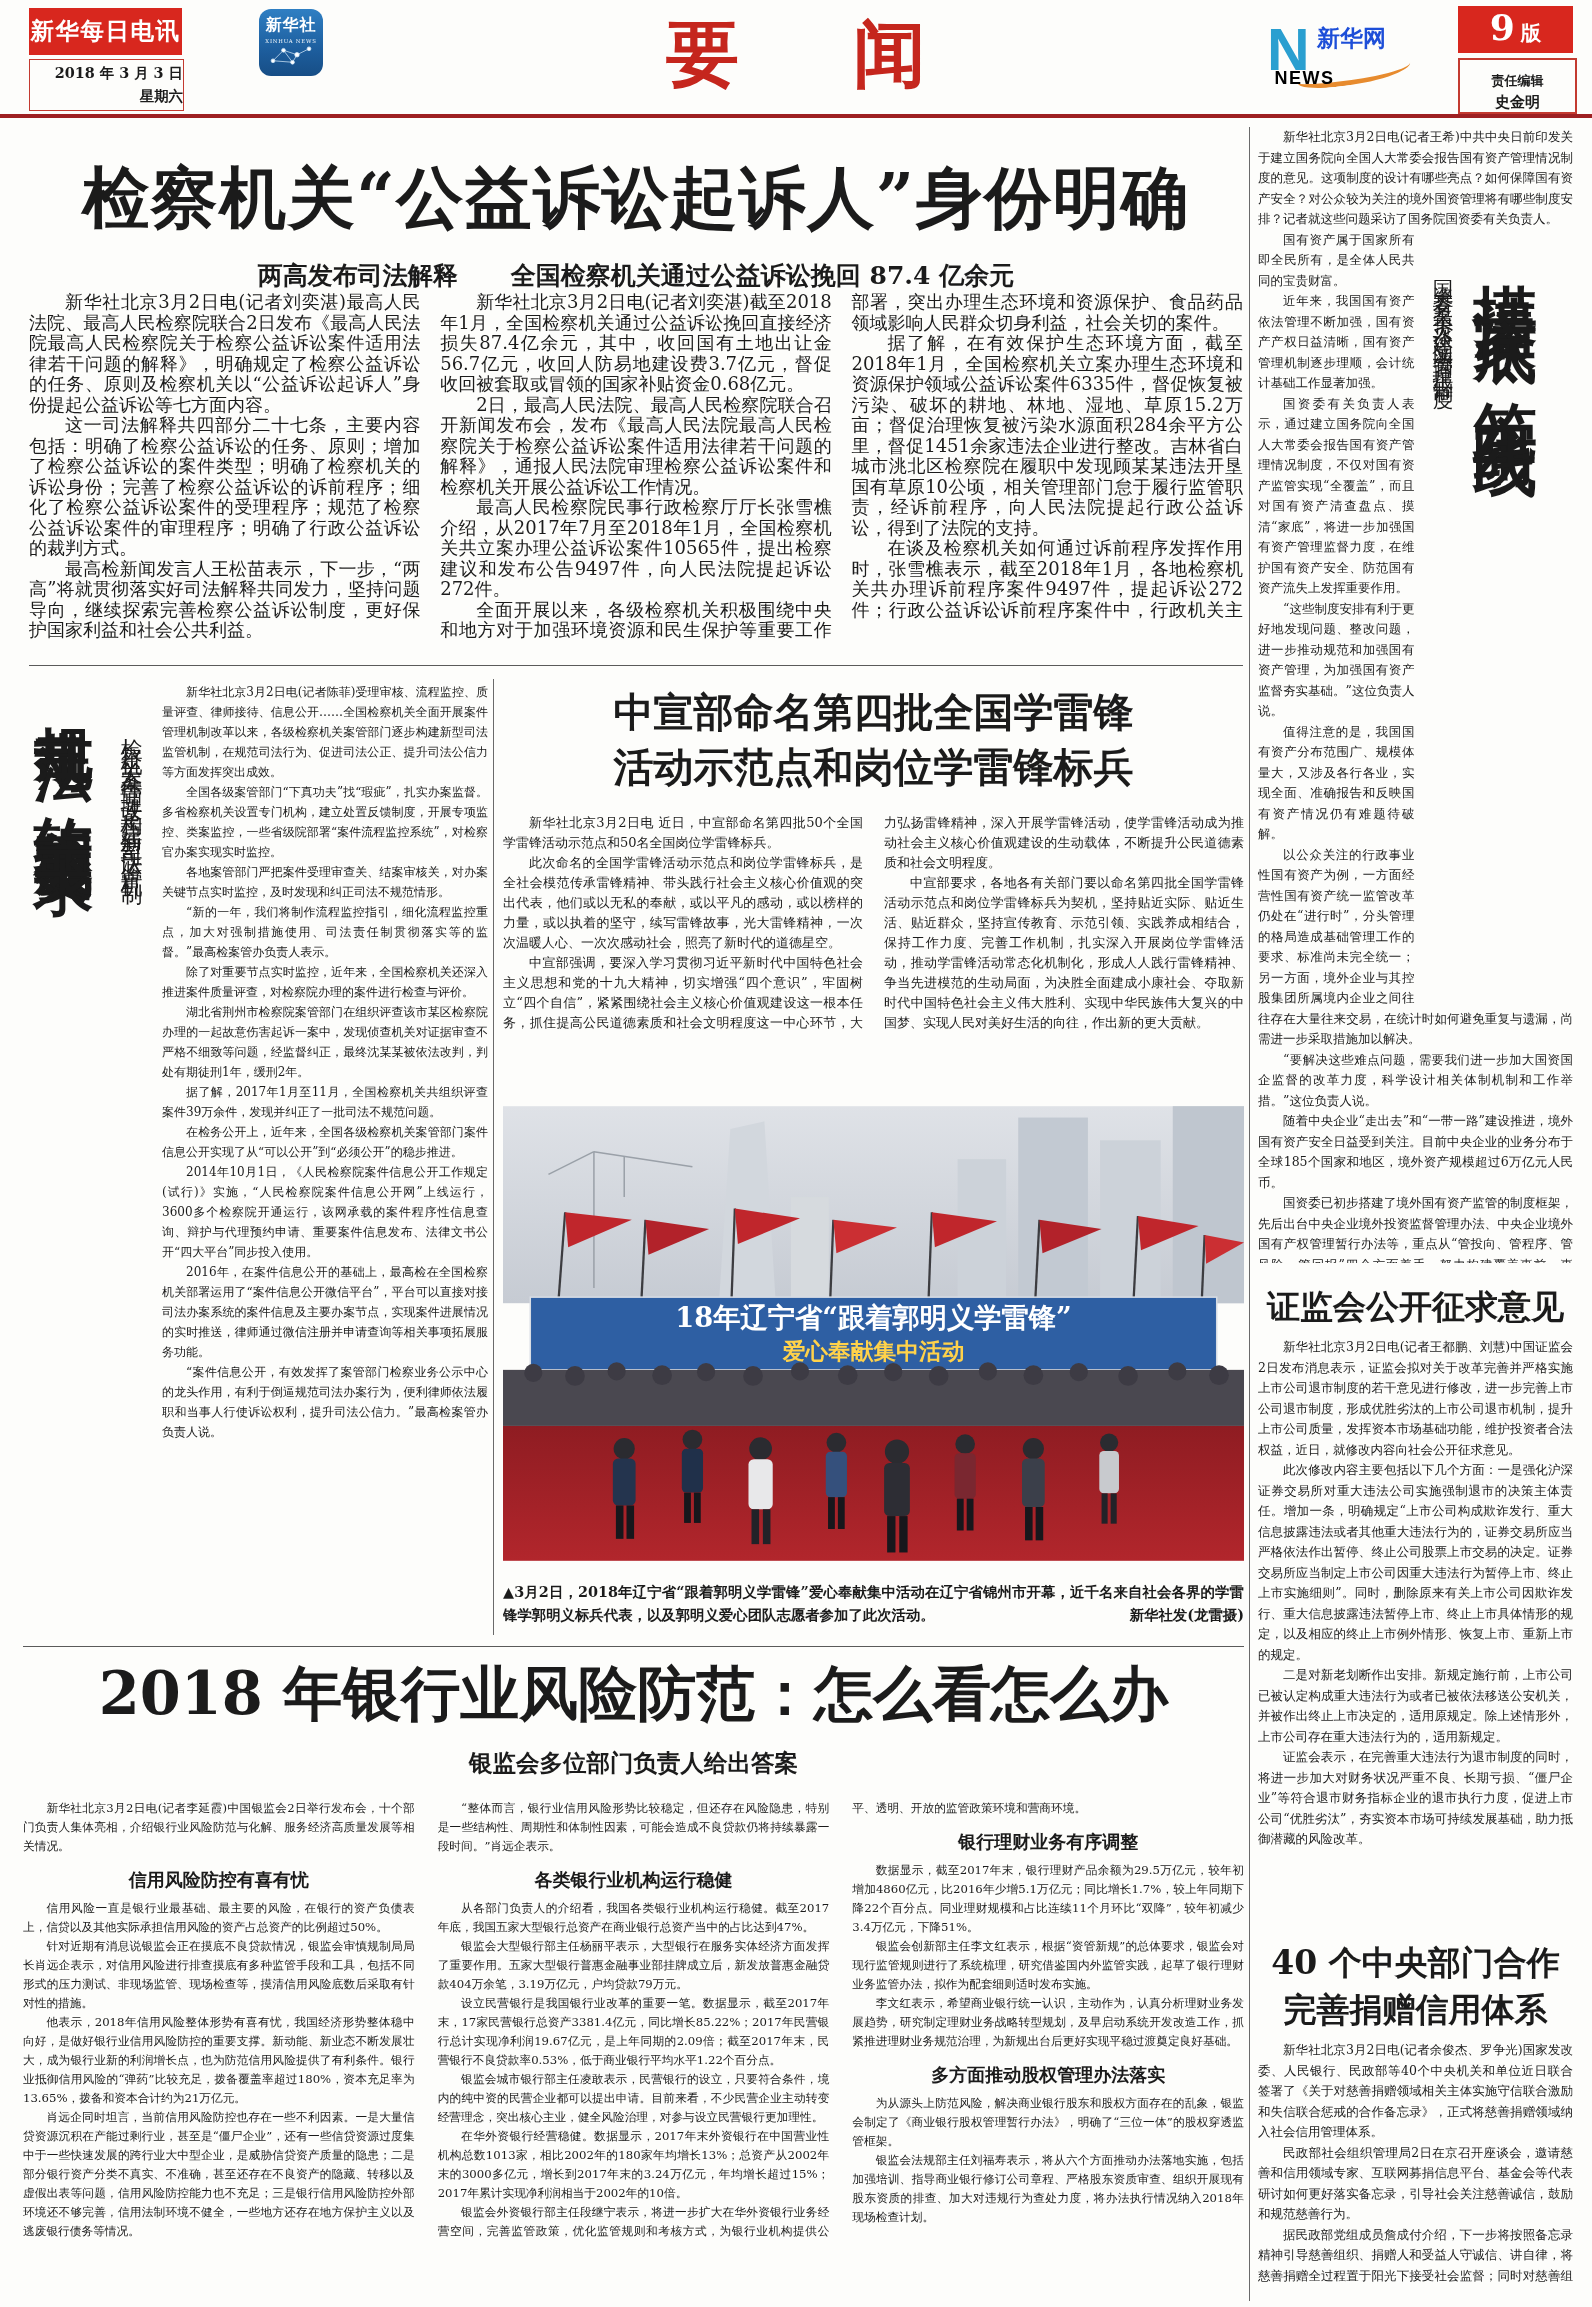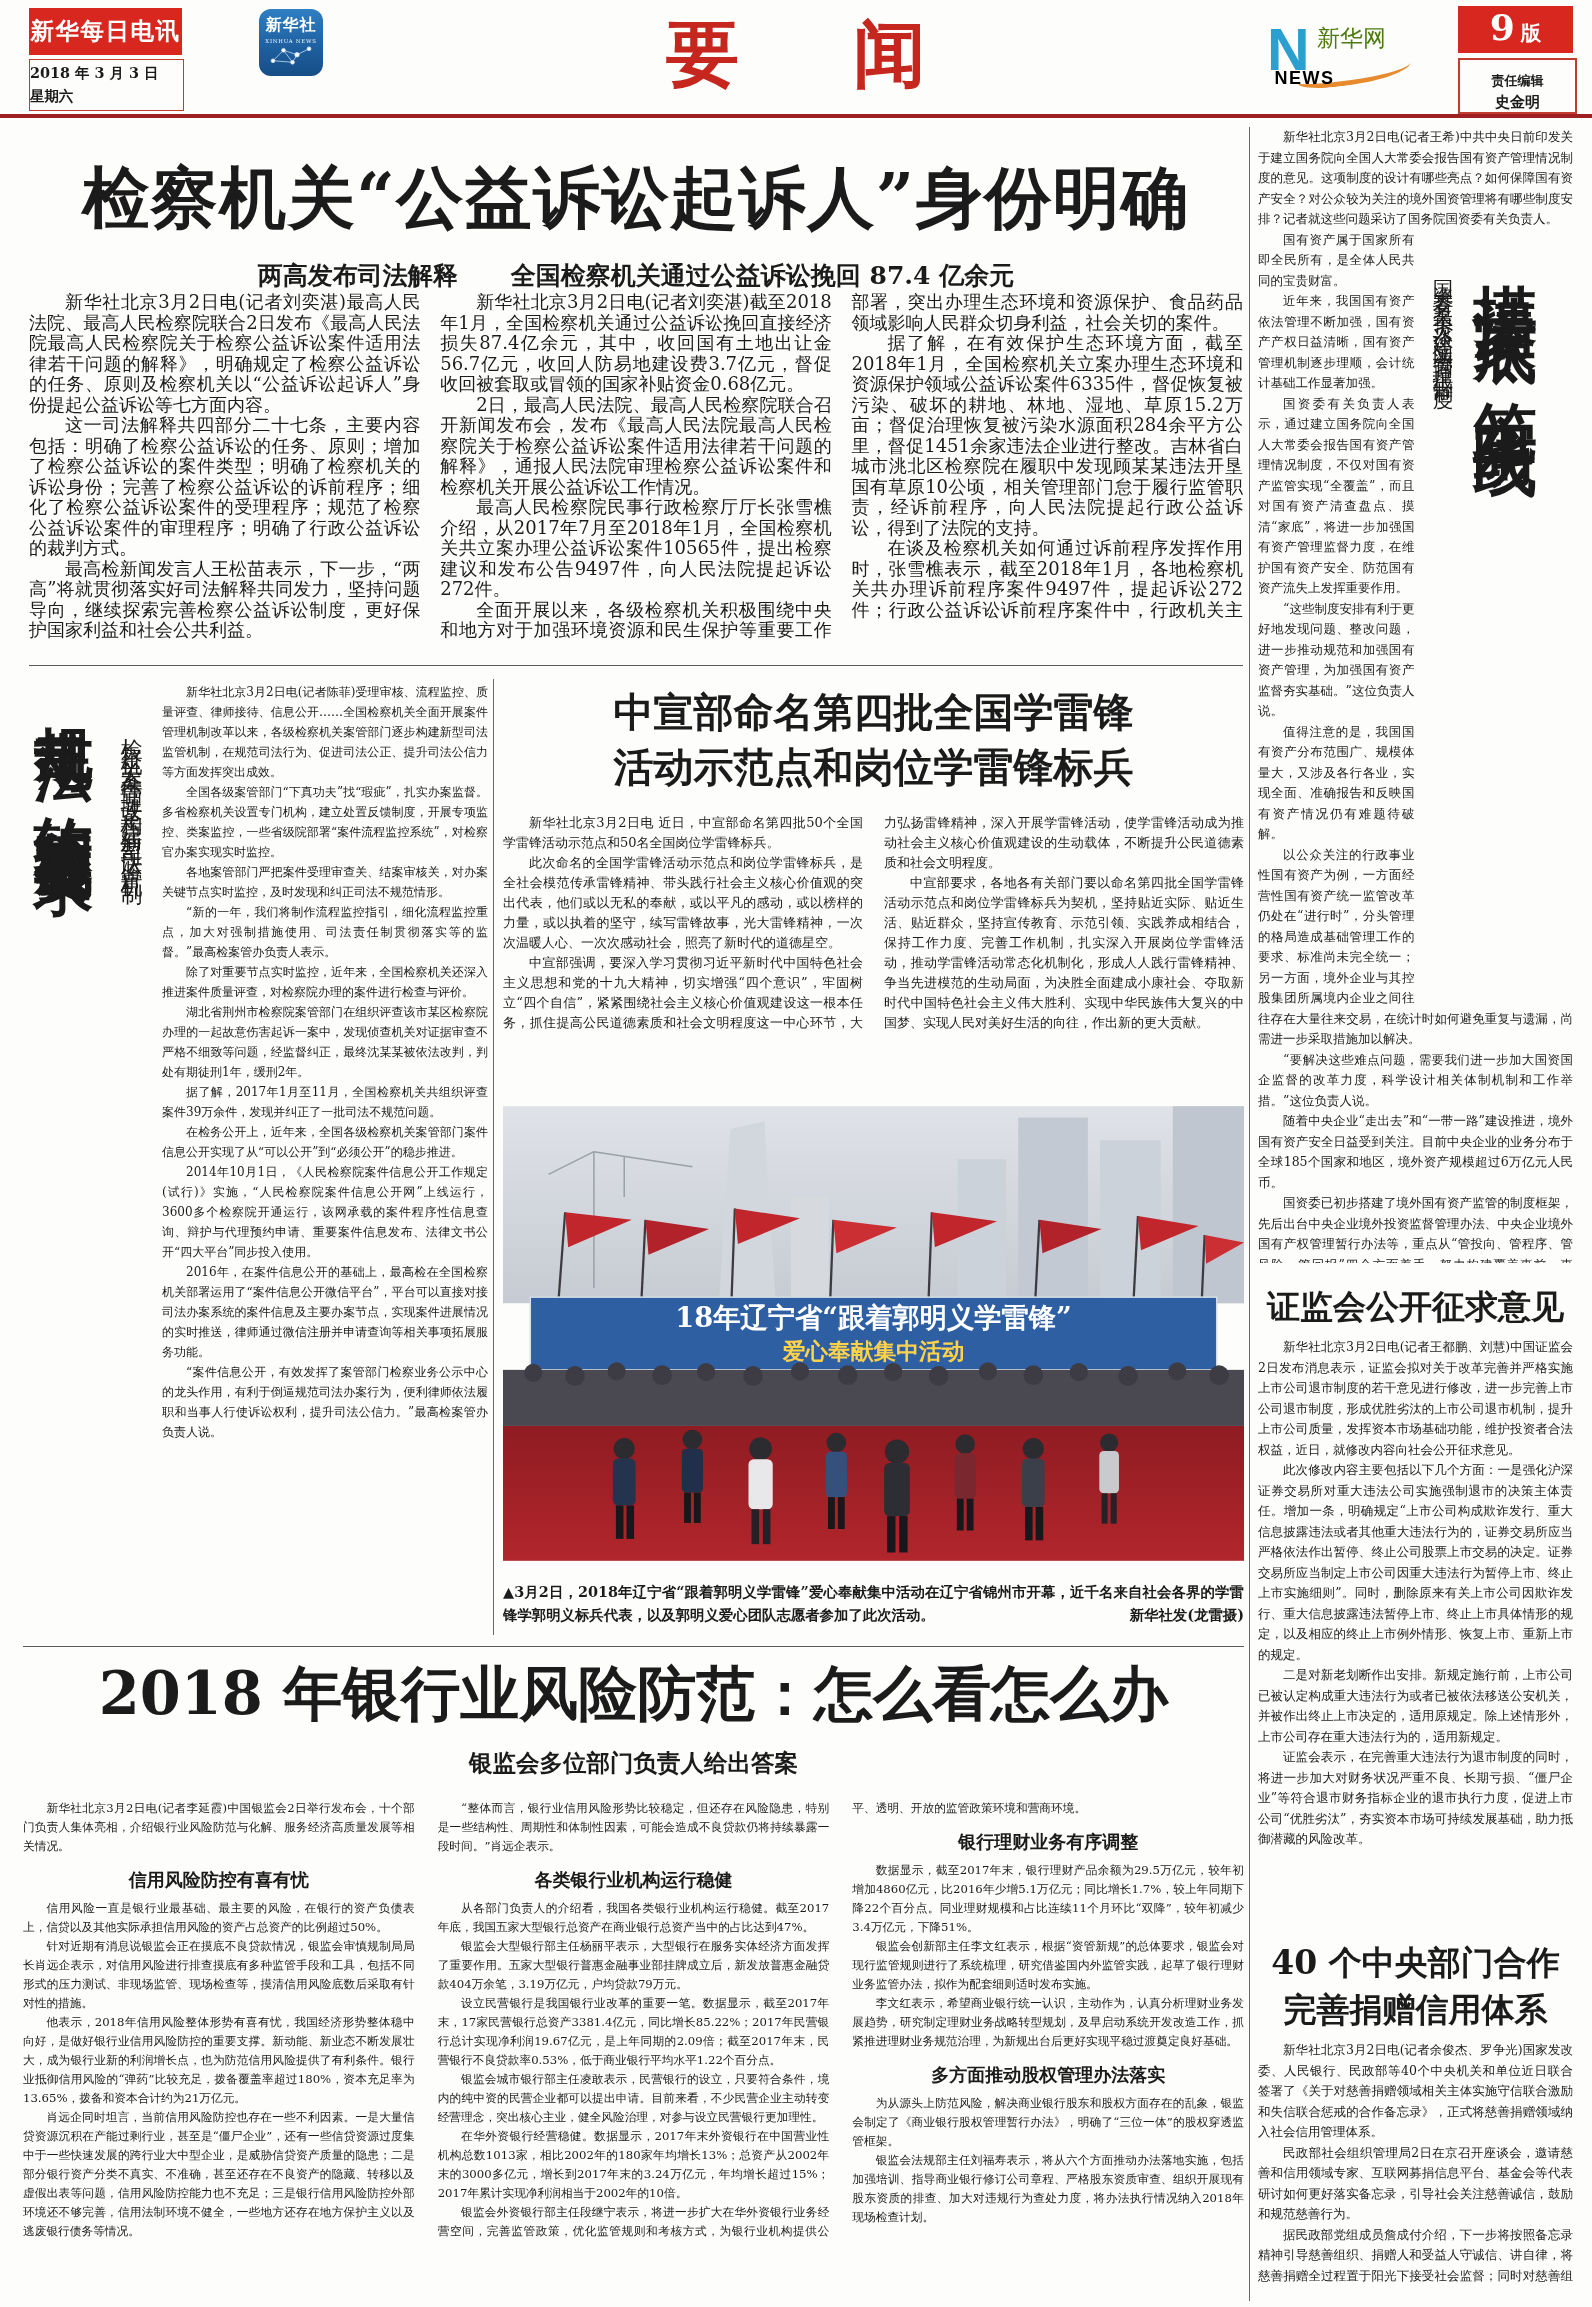--- a/index.html
+++ b/index.html
@@ -3,33 +3,33 @@
 <meta charset="utf-8">
 <style>
   html,body{margin:0;padding:0;background:#e9e7e2;}
   .page{position:relative;width:1593px;height:2307px;background:#fdfdfb;margin:0 auto;
         font-family:"DejaVu Serif","Liberation Serif",serif;color:#1b1b1b;overflow:hidden;padding-left:24px;}
   
   .hdr{position:absolute;left:0;top:0;width:1593px;height:114px;}
   .masthead{position:absolute;left:29px;top:7.6px;width:153px;height:47px;background:#d8271e;
             color:#fff;font-weight:bold;font-size:23.5px;display:flex;align-items:center;justify-content:center;letter-spacing:1.5px;}
   .datebox{position:absolute;left:29px;top:59px;width:153px;height:50px;border:1.5px solid #c33a30;
-           display:flex;flex-direction:column;align-items:flex-start;justify-content:center;font-weight:bold;}
+           display:flex;flex-direction:column;align-items:flex-end;justify-content:center;font-weight:bold;}
   .datebox .d1{font-size:14.4px;} .datebox .d2{font-size:14.4px;margin-top:4.5px;}
   .appicon{position:absolute;left:259px;top:9px;width:64px;height:67px;border-radius:12px;
            background:linear-gradient(180deg,#2f7fc3 0%,#1d5e9e 60%,#174e86 100%);
            display:flex;flex-direction:column;align-items:center;justify-content:flex-start;color:#fff;}
   .appicon .t1{font-size:16px;font-weight:bold;margin-top:6px;letter-spacing:0.8px;}
   .appicon .t2{font-size:5.3px;letter-spacing:0.8px;margin-top:1.5px;}
   .sectiontitle{position:absolute;left:455px;top:6px;width:682px;text-align:center;color:#c5261d;
                 font-size:73px;font-weight:900;font-family:"DejaVu Serif",serif;}
   .sectiontitle .gap{display:inline-block;width:114px;}
   .xhnet{position:absolute;left:1267px;top:21px;width:182px;height:76px;}
   .xhnet .nbig{position:absolute;left:0;top:0;font-size:59px;line-height:59px;font-weight:900;color:#2a9fd0;font-family:"Liberation Sans",sans-serif;}
-  .xhnet .cn{position:absolute;left:50px;top:1.5px;font-size:23px;font-weight:400;color:#4d7c0f;font-family:"Liberation Sans",sans-serif;}
+  .xhnet .cn{position:absolute;left:50px;top:1.5px;font-size:23px;font-weight:700;color:#1d4ed8;font-family:"Liberation Sans",sans-serif;}
   .xhnet .swoosh{position:absolute;left:30px;top:39px;width:114px;height:19.7px;border-bottom:5.3px solid #e78b2e;border-radius:0 0 90% 40%;transform:rotate(-6deg);}
   .xhnet .news{position:absolute;left:7.6px;top:47px;font-size:18px;font-weight:900;color:#000000;font-family:"Liberation Sans",sans-serif;letter-spacing:1.5px;}
   .pagebox{position:absolute;left:1458px;top:6px;width:115px;height:47px;background:#d8271e;color:#fff;
            display:flex;align-items:baseline;justify-content:center;}
   .pagebox .num{font-size:36px;font-weight:900;font-family:"DejaVu Serif",serif;}
   .pagebox .ban{font-size:20.5px;font-weight:bold;margin-left:6px;}
   .editorbox{position:absolute;left:1458px;top:58px;width:115px;height:52px;border:2.3px solid #c33a30;
              display:flex;flex-direction:column;align-items:center;justify-content:flex-end;font-weight:bold;}
   .editorbox .e1{font-size:13px;} .editorbox .e2{font-size:15px;margin-top:3px;}
   .hdr-rule{position:absolute;left:0;top:114px;width:1593px;height:3.8px;background:#9e2022;}

